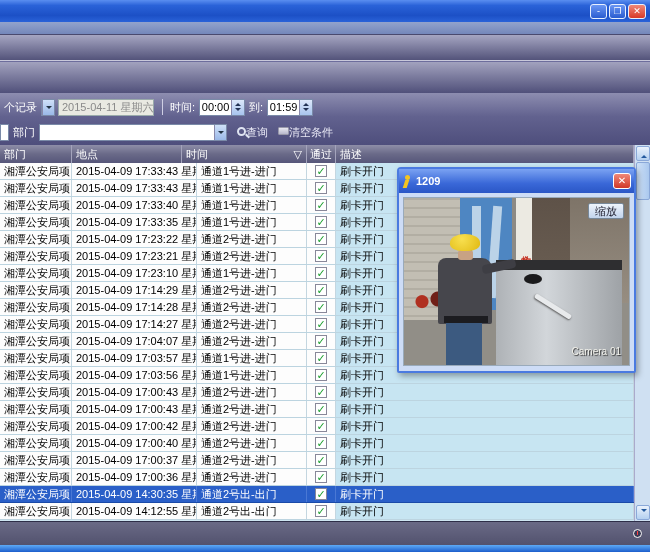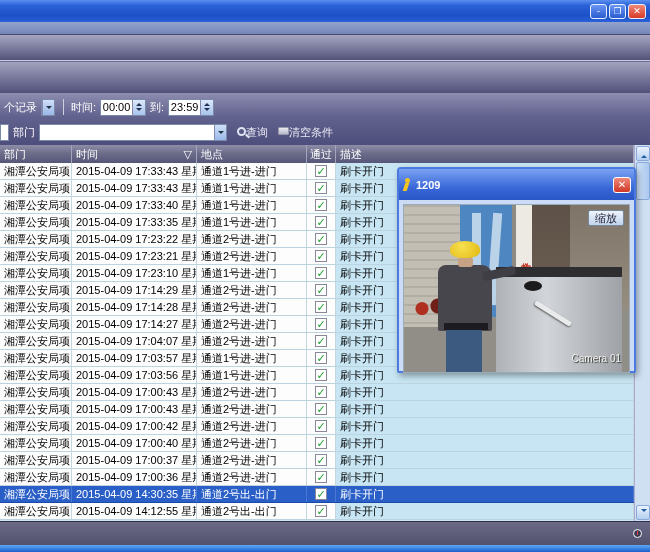--- a/index.html
+++ b/index.html
@@ -88,21 +88,21 @@
     display:flex; align-items:center; justify-content:flex-end; padding-right:8px; color:#fff; gap:4px; }
   .clock-ic { width:9px; height:9px; border:1px solid #fff; border-radius:50%; position:relative; background:#3a3a55; }
   .clock-ic::after { content:""; position:absolute; left:3px; top:1px; width:1px; height:4px; background:#f44; }
   .bottombar { position:absolute; left:0; top:545px; width:650px; height:7px;
     background:linear-gradient(180deg,#5eaaf6,#1c5ecc); }
 
   
   .popup { position:absolute; left:397px; top:167px; width:239px; height:206px;
     border:2px solid #4a7ae0; border-radius:4px 4px 2px 2px; background:#cddcf6;
     box-shadow:2px 3px 6px rgba(0,0,0,.35); }
-  .ptitle { height:31px; background:linear-gradient(180deg,#7aa2f2 0%,#3a68d8 60%,#2a56c6 100%);
+  .ptitle { height:24px; background:linear-gradient(180deg,#7aa2f2 0%,#3a68d8 60%,#2a56c6 100%);
     display:flex; align-items:center; padding:0 3px; color:#fff; font-weight:bold; gap:4px; }
   .picon { width:10px; height:13px; position:relative; }
   .picon::before { content:""; position:absolute; left:3px; top:0; width:5px; height:5px; background:#f4c420; border-radius:50%; }
   .picon::after { content:""; position:absolute; left:2px; top:5px; width:4px; height:8px; background:#f4c420; transform:skewX(-18deg); }
   .pclose { margin-left:auto; width:18px; height:16px; border-radius:3px; border:1px solid #fff;
     background:linear-gradient(180deg,#f08878,#d03828); color:#fff; font-size:10px; font-weight:bold;
     text-align:center; line-height:14px; }
   .pbody { padding:4px; }
   .video { position:relative; width:227px; height:169px; overflow:hidden; background:#8d8a84; border:1px solid #9ab; }
   .v-ground { position:absolute; left:0; bottom:0; width:100%; height:62px; background:#918e87; }
@@ -147,32 +147,36 @@
 <div class="strip"></div>
 <div class="band1"></div>
 <div class="band2"></div>
 
 <div class="filterbar">
   <div class="frow frow1">
     <span class="flabel">个记录</span>
     <div class="mini-combo">
         <div class="combo-arrow"></div>
       </div>
+    <div class="date-combo">
+      <span>2015-04-11 星期六</span>
+      <div class="combo-arrow"></div>
+    </div>
     <div class="vsep"></div>
     <span class="flabel">时间:</span>
     <div class="spin">
       <span class="val">00:00</span>
       <div class="btns">
           <i class="up"></i>
           <i class="dn"></i>
         </div>
     </div>
     <span class="flabel">到:</span>
     <div class="spin">
-      <span class="val">23:59</span>
+      <span class="val">01:59</span>
       <div class="btns">
           <i class="up"></i>
           <i class="dn"></i>
         </div>
     </div>
   </div>
   <div class="frow frow2">
     <div class="edit-sliver"></div>
     <span class="flabel">部门</span>
     <div class="dept-combo">
@@ -186,25 +190,25 @@
     <div class="toolbtn">
       <div class="icon-eraser"></div>
       <span>清空条件</span>
     </div>
   </div>
 </div>
 
 <div class="tablewrap">
   <div class="thead">
     <div class="th c-dept">部门</div>
+    <div class="th c-loc">地点</div>
     <div class="th c-time">
       <span>时间</span>
       <span>▽</span>
     </div>
-    <div class="th c-loc">地点</div>
     <div class="th c-pass">通过</div>
     <div class="th c-desc">描述</div>
   </div>
   <div class="tbody">
   <div class="trow">
     <div class="td c-dept">湘潭公安局项...</div>
     <div class="td c-time">2015-04-09 17:33:43 星期四</div>
     <div class="td c-loc">通道1号进-进门</div>
     <div class="td c-pass">
           <span class="chkbox">

